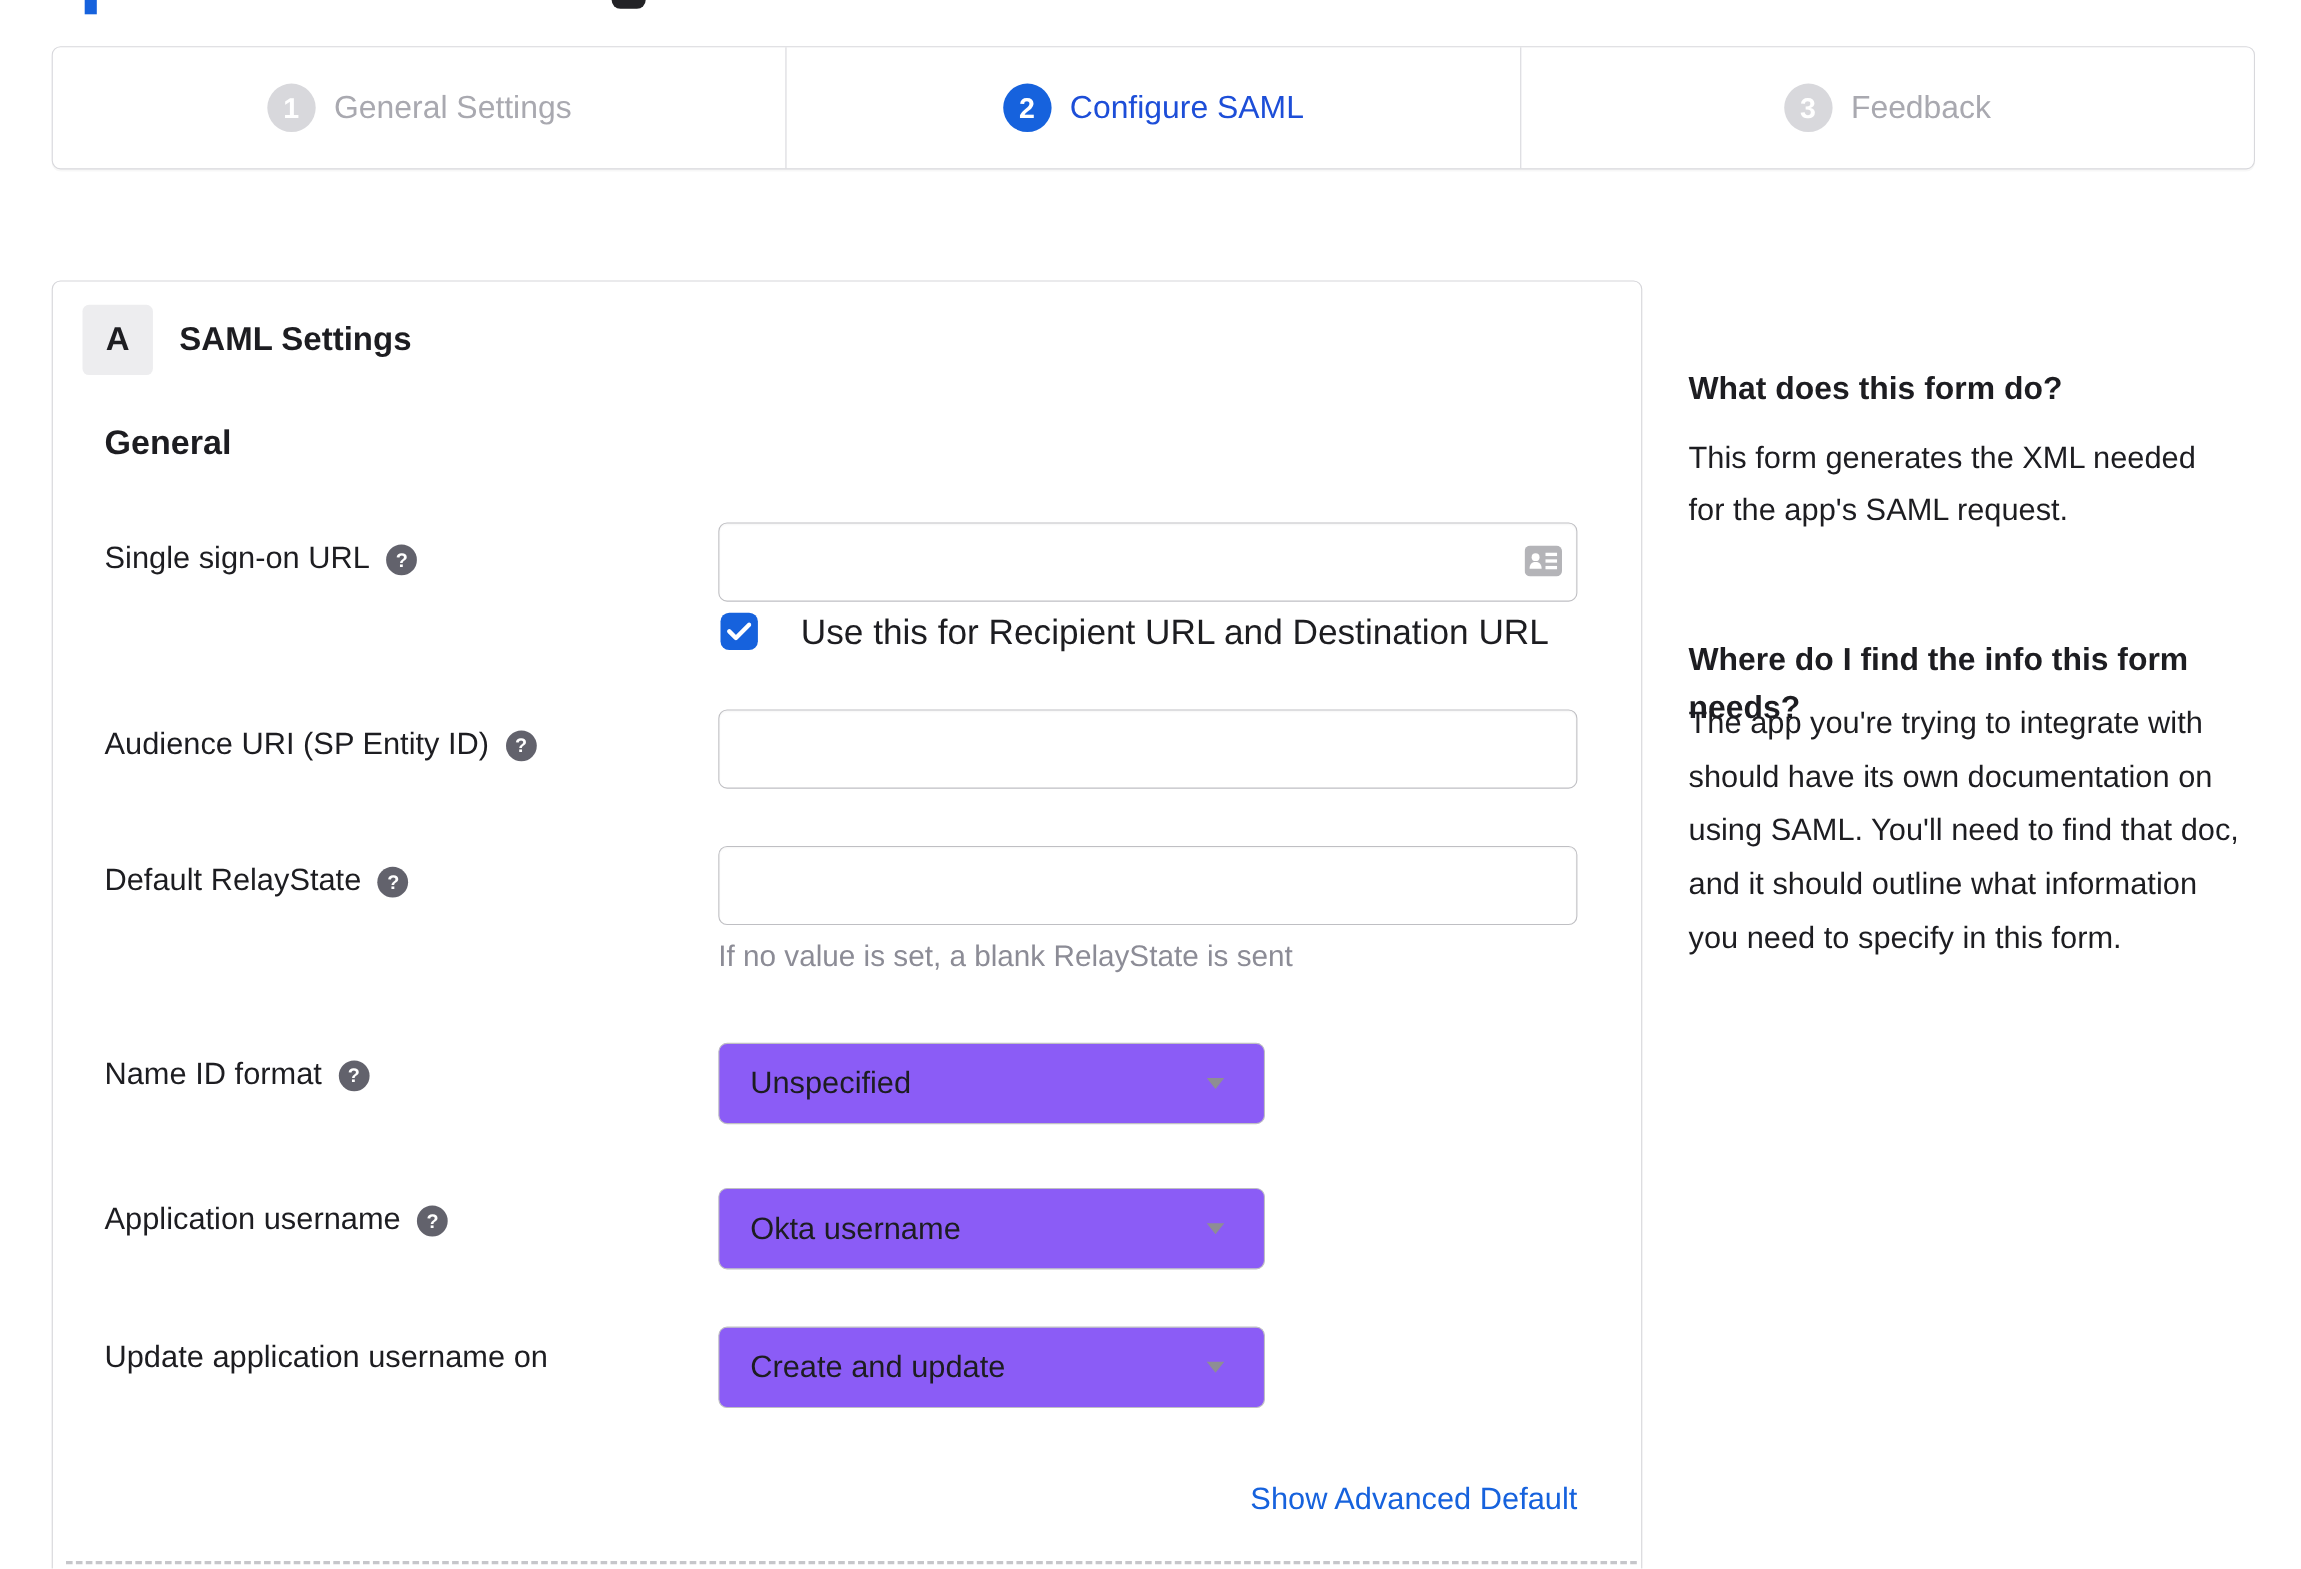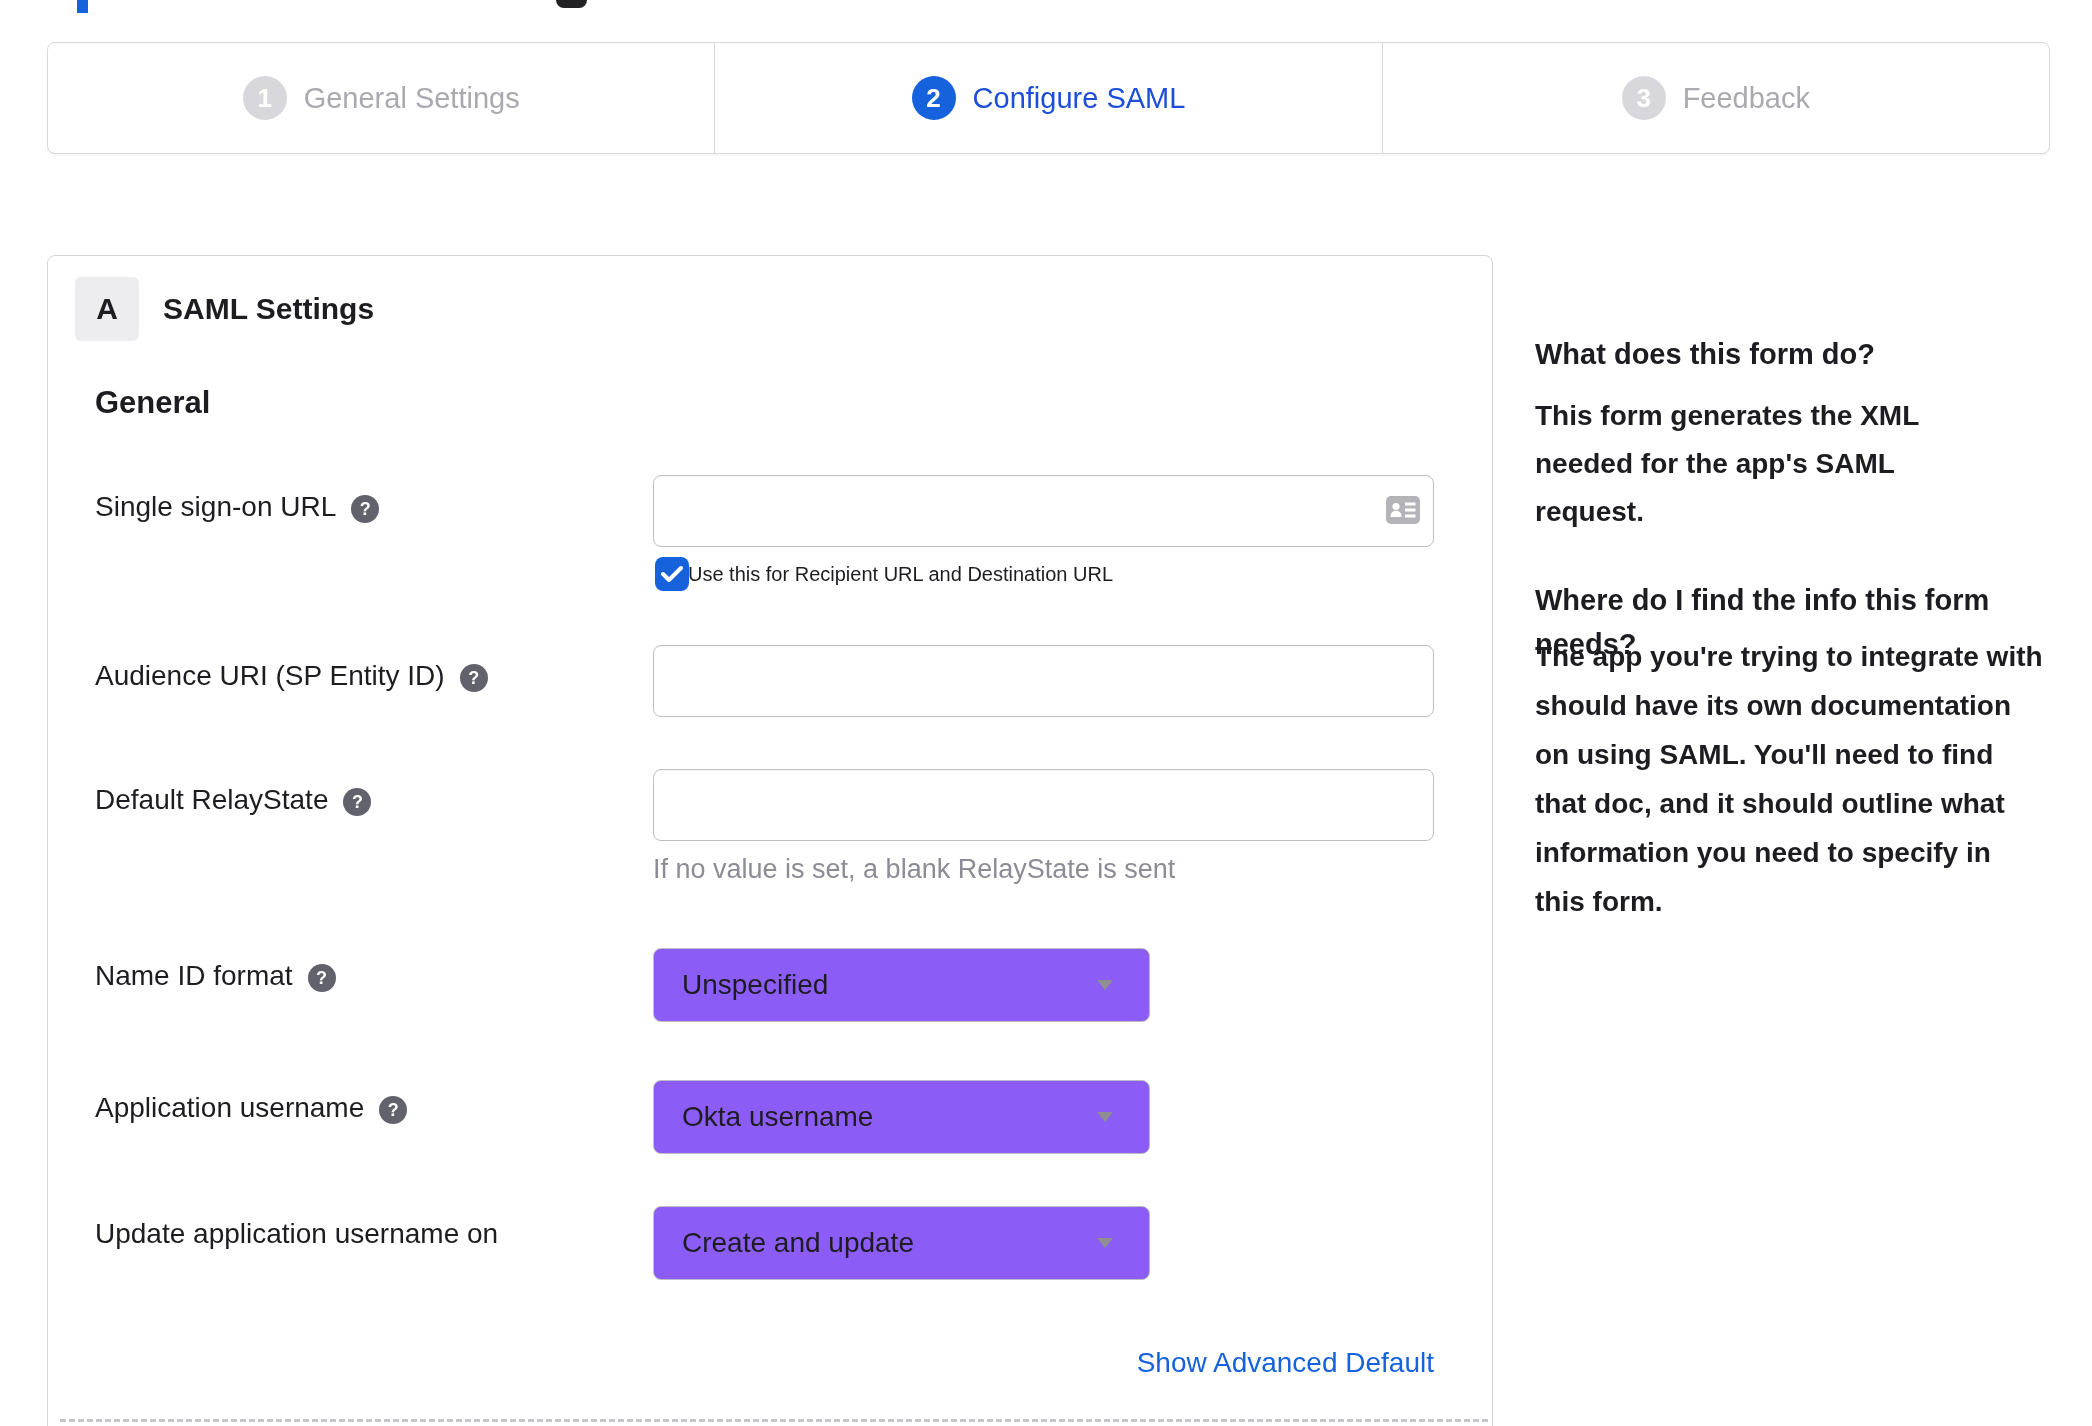--- a/index.html
+++ b/index.html
@@ -77,22 +77,22 @@
     padding: 0 60px 0 24px; outline: none;
     box-shadow: inset 0 1px 2px rgba(0,0,0,0.04);
   }
   .vcard-icon { left: 1386px; width: 34px; height: 28px; }
   .checkbox {
     left: 655px; top: 557px; width: 34px; height: 34px;
     background: #1662dd; border-radius: 8px;
     display: flex; align-items: center; justify-content: center;
   }
   .checkbox-label {
-    left: 688px; top: 557px; height: 34px; display: flex; align-items: center;
-    font-size: 20px;
+    left: 728px; top: 557px; height: 34px; display: flex; align-items: center;
+    font-size: 32px;
   }
   .hint { left: 653px; top: 854px; font-size: 27px; color: #8c8c96; }
 
   .select-box {
     left: 653px; width: 497px; height: 74px;
     border: 1px solid #bfbfc3; border-radius: 8px; background: #8b5cf6;
     display: flex; align-items: center; cursor: default;
     padding: 0 36px 0 28px; font-size: 28px; color: #1d1d21;
   }
   .caret {
@@ -100,21 +100,21 @@
     border-left: 8px solid transparent; border-right: 8px solid transparent;
     border-top: 10px solid #8e8e93;
   }
   .advanced-link {
     top: 1347px; right: 658px;
     font-size: 28px; font-weight: 500; color: #1662dd; text-decoration: none;
   }
 
   
   .sidebar-q { left: 1535px; width: 505px; font-size: 29px; font-weight: 700; line-height: 44px; }
-  .sidebar-a { left: 1535px; font-size: 28px; line-height: 48px; color: #1d1d21; font-weight: bold; }
+  .sidebar-a { left: 1535px; font-size: 28px; line-height: 48px; color: #1d1d21; }
   #sidebar-q1 { top: 332px; }
   #sidebar-a1 { top: 392px; width: 475px; }
   #sidebar-q2 { top: 540px; width: 480px; margin-top: 38px; }
   #sidebar-a2 { top: 632px; width: 512px; line-height: 49px; }
 </style>
 </head>
 <body>
 
 <div class="abs remnant-blue"></div>
 <div class="abs remnant-dark"></div>

